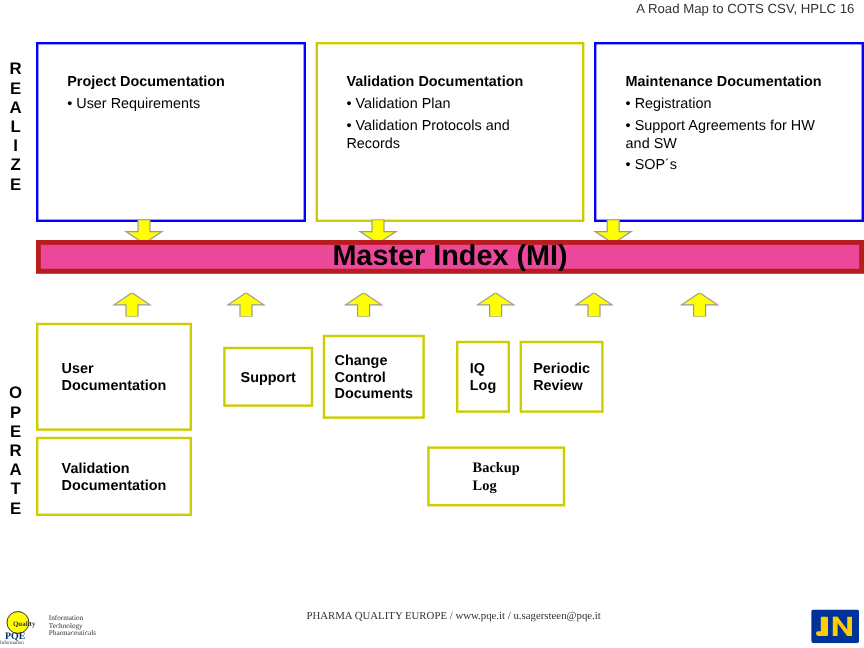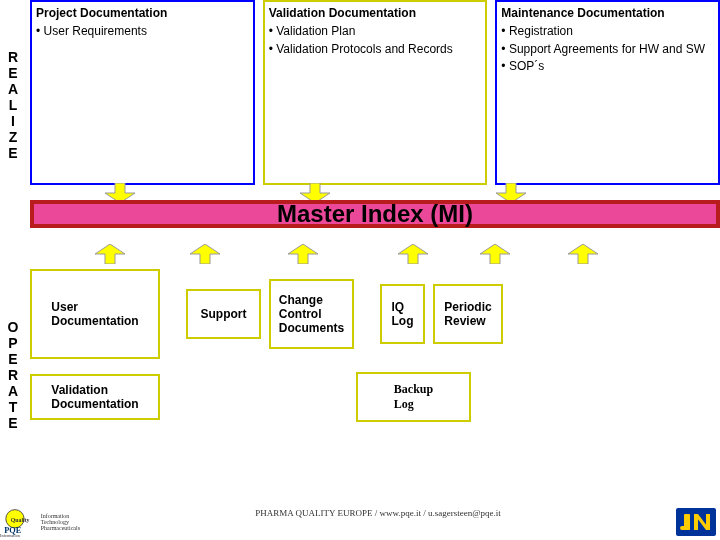--- a/index.html
+++ b/index.html
@@ -49,23 +49,24 @@
       top: 0;
       right: 0;
       height: 185px;
       display: flex;
       gap: 8px;
     }
 
     .doc-box {
       border: 2px solid #00f;
       background: #fff;
-      padding: 4px;
+      padding: 24px;
       flex: 1;
       font-size: 12px;
+      margin-top: 35px;
     }
 
     .doc-box-title {
       font-weight: bold;
       margin-bottom: 4px;
     }
 
     .doc-box ul {
       list-style: none;
       padding: 0;
@@ -309,21 +310,21 @@
       <span>IQ<br>Log</span>
     </div>
 
     <div class="ybox" style="width:70px; height:60px; flex-shrink:0;">
       <span>Periodic<br>Review</span>
     </div>
   </div>
 
   <div id="bottom-second-row" style="position:absolute; top:125px; left:0; right:0; height:55px; display:flex; gap:8px; align-items:center;">
 
-    <div class="ybox" style="width:130px; height:46px; flex-shrink:0;">
+    <div class="ybox" style="width:130px; height:66px; flex-shrink:0;">
       <span>Validation<br>Documentation</span>
     </div>
 
     <div style="flex:0 0 180px;"></div>
 
     <div class="ybox" style="width:115px; height:50px; flex-shrink:0;font-family:Liberation Serif, serif;">
       <span>Backup<br>Log</span>
     </div>
   </div>
 </div>

